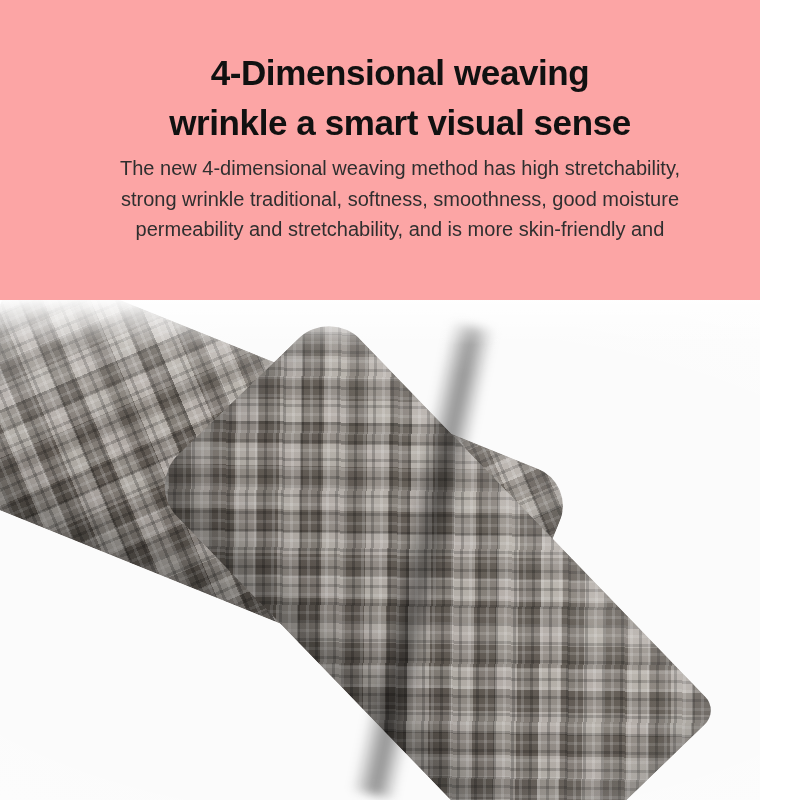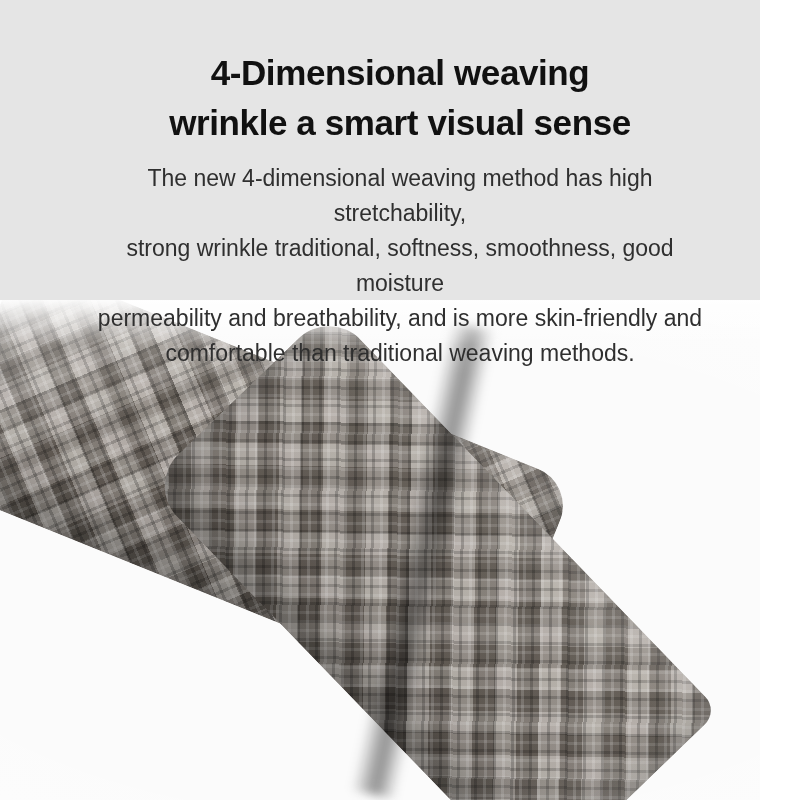--- a/index.html
+++ b/index.html
@@ -8,21 +8,21 @@
     background: #ffffff;
   }
   body {
     font-family: "Liberation Sans", sans-serif;
   }
   .page {
     position: relative;
     width: 760px;
     height: 800px;
     overflow: hidden;
-    background: #e5e5e5;
+    background: #fca5a5;
   }
 
   
   .text-block {
     position: absolute;
     top: 0;
     left: 0;
     width: 800px;
     padding-top: 48px;
     text-align: center;
@@ -34,23 +34,23 @@
     color: #111111;
     letter-spacing: -0.4px;
     line-height: 1.42;
     margin: 0 auto;
     width: 680px;
   }
   .headline .line {
     display: block;
   }
   .subtext {
-    margin: 14px auto 0 auto;
+    margin: 6px auto 0 auto;
     width: 640px;
-    font-size: 23px;
+    font-size: 20px;
     line-height: 1.52;
     color: #2f2f2f;
   }
   .subtext .line {
     display: block;
   }
 
   
   .photo {
     position: absolute;
@@ -153,22 +153,21 @@
 <div class="page">
 
   <div class="text-block">
     <h1 class="headline">
       <span class="line">4-Dimensional weaving</span>
       <span class="line">wrinkle a smart visual sense</span>
     </h1>
     <p class="subtext">
       <span class="line">The new 4-dimensional weaving method has high stretchability,</span>
       <span class="line">strong wrinkle traditional, softness, smoothness, good moisture</span>
-      <span class="line">permeability and breathability, and is more skin-friendly and</span>
-      <span class="line">comfortable than traditional weaving methods.</span>
+      <span class="line">permeability and stretchability, and is more skin-friendly and</span>
     </p>
   </div>
 
   <div class="photo">
     <div class="strap strap-left"></div>
     <div class="strap strap-right"></div>
     <div class="seam"></div>
     <div class="photo-vignette"></div>
   </div>
 

